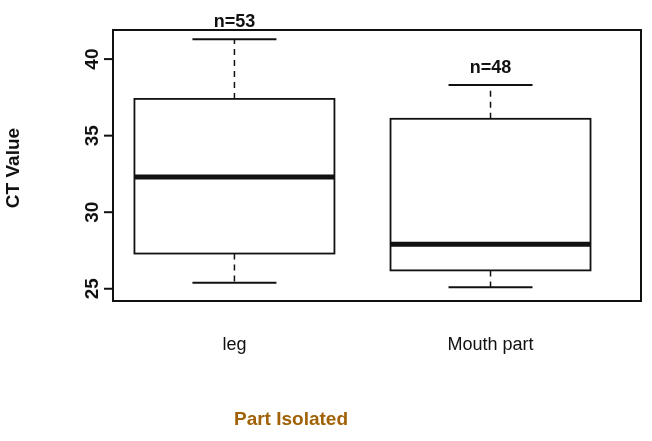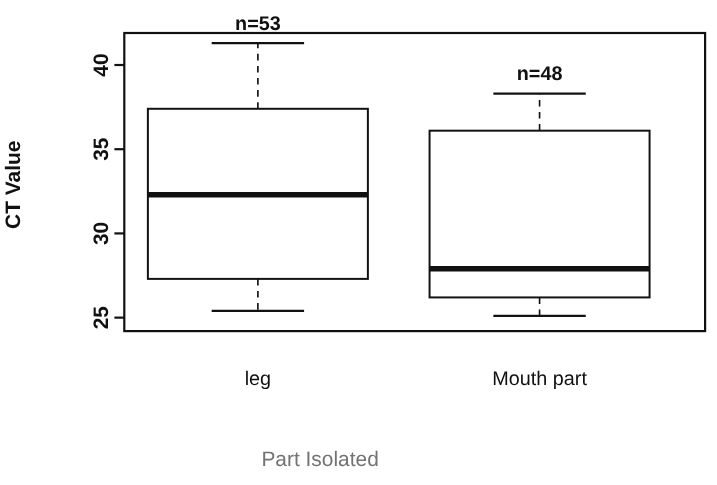--- a/index.html
+++ b/index.html
@@ -20,22 +20,22 @@
     font-size:19px;
     font-weight:bold;
     color:#111111;
   }
   .x-axis-title{
     position:absolute;
     left:0;right:70px;
     top:408px;
     text-align:center;
     font-size:19px;
-    font-weight:normal;
-    color:#737373;
+    font-weight:bold;
+    color:#a16207;
   }
 </style>
 </head>
 <body>
 
 <div id="figure">
   <svg id="plot-svg" width="652" height="441">
       <rect x="113" y="30" width="528" height="271" fill="none" stroke="#111111" stroke-width="2"></rect>
       <line x1="104" y1="288.75141242937855" x2="113" y2="288.75141242937855" stroke="#111111" stroke-width="2"></line>
       <text x="93" y="288.75141242937855" text-anchor="middle" dominant-baseline="middle" transform="rotate(-90 93 288.75141242937855)" font-size="19" font-weight="bold" font-family="&quot;Liberation Sans&quot;, sans-serif" fill="#111111">25</text>

